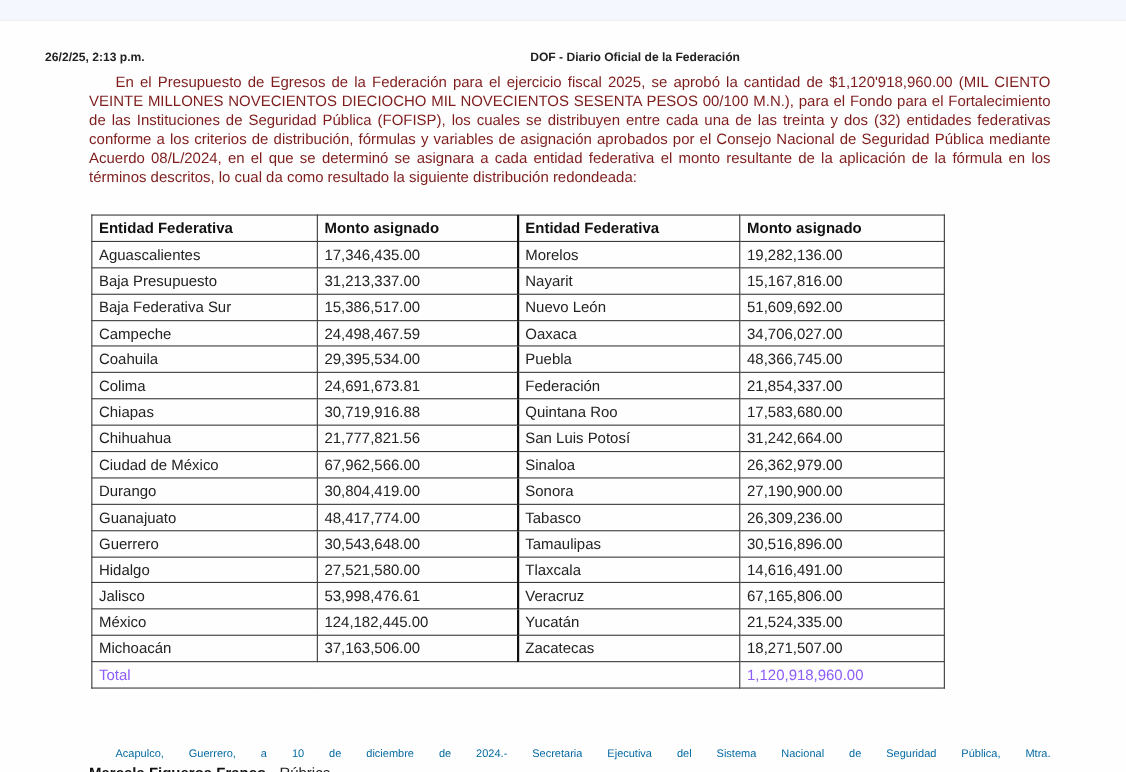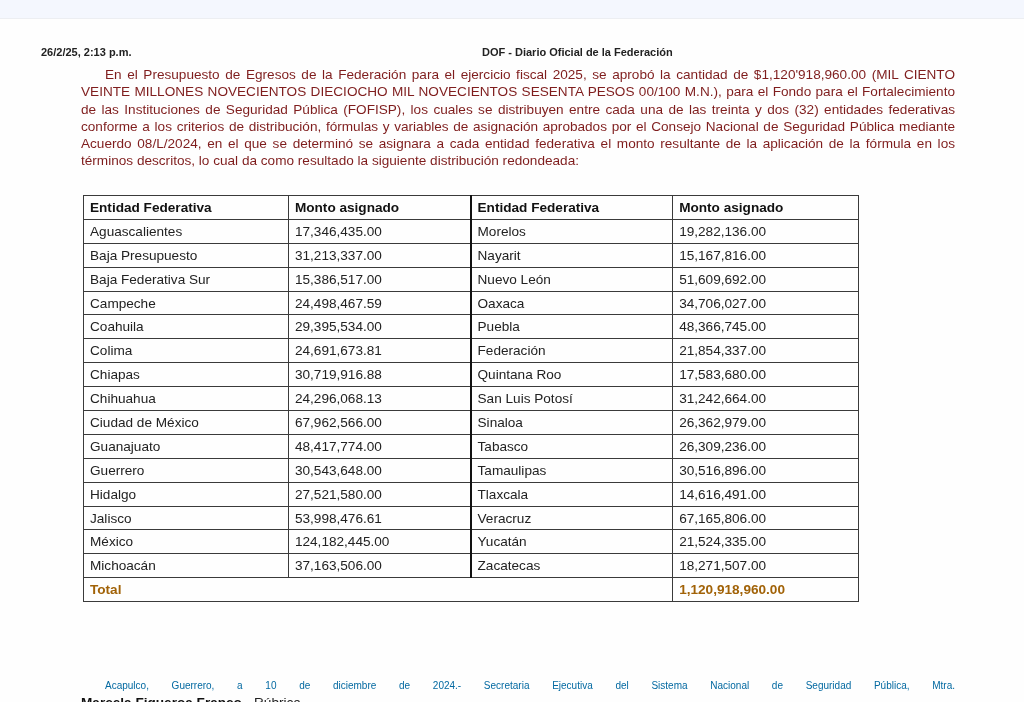--- a/index.html
+++ b/index.html
@@ -41,21 +41,21 @@
     box-sizing: border-box;
   }
   table.dist th { font-weight: bold; color: #111; }
   table.dist col.c1 { width: 229px; }
   table.dist col.c2 { width: 200px; }
   table.dist col.c3 { width: 231px; }
   table.dist col.c4 { width: 202px; }
   .left { text-align: left; }
   .center { text-align: left; }
   table.dist td.sep1, table.dist th.sep1 { border-right: 2px solid #111; }
-  table.dist tr.total td { font-weight: bold; color: #a16207; }
+  table.dist tr.total td { font-weight: normal; color: #8b5cf6; }
   .closing {
     position: absolute; left: 81px; top: 677px; width: 874px;
     font-size: 10px; line-height: 17px;
     text-align: justify; text-align-last: justify;
     color: #0369a1;
   }
   .closing .indent { display: inline-block; width: 24px; }
   .sign {
     position: absolute; left: 81px; top: 694px;
     font-size: 13.6px; line-height: 17px; color: #222;
@@ -127,29 +127,35 @@
         <td class="center">21,854,337.00</td>
       </tr>
       <tr>
         <td class="left">Chiapas</td>
         <td class="center sep1">30,719,916.88</td>
         <td class="center">Quintana Roo</td>
         <td class="center">17,583,680.00</td>
       </tr>
       <tr>
         <td class="left">Chihuahua</td>
-        <td class="center sep1">24,296,068.13</td>
+        <td class="center sep1">21,777,821.56</td>
         <td class="center">San Luis Potosí</td>
         <td class="center">31,242,664.00</td>
       </tr>
       <tr>
         <td class="left">Ciudad de México</td>
         <td class="center sep1">67,962,566.00</td>
         <td class="center">Sinaloa</td>
         <td class="center">26,362,979.00</td>
+      </tr>
+      <tr>
+        <td class="left">Durango</td>
+        <td class="center sep1">30,804,419.00</td>
+        <td class="center">Sonora</td>
+        <td class="center">27,190,900.00</td>
       </tr>
       <tr>
         <td class="left">Guanajuato</td>
         <td class="center sep1">48,417,774.00</td>
         <td class="center">Tabasco</td>
         <td class="center">26,309,236.00</td>
       </tr>
       <tr>
         <td class="left">Guerrero</td>
         <td class="center sep1">30,543,648.00</td>

